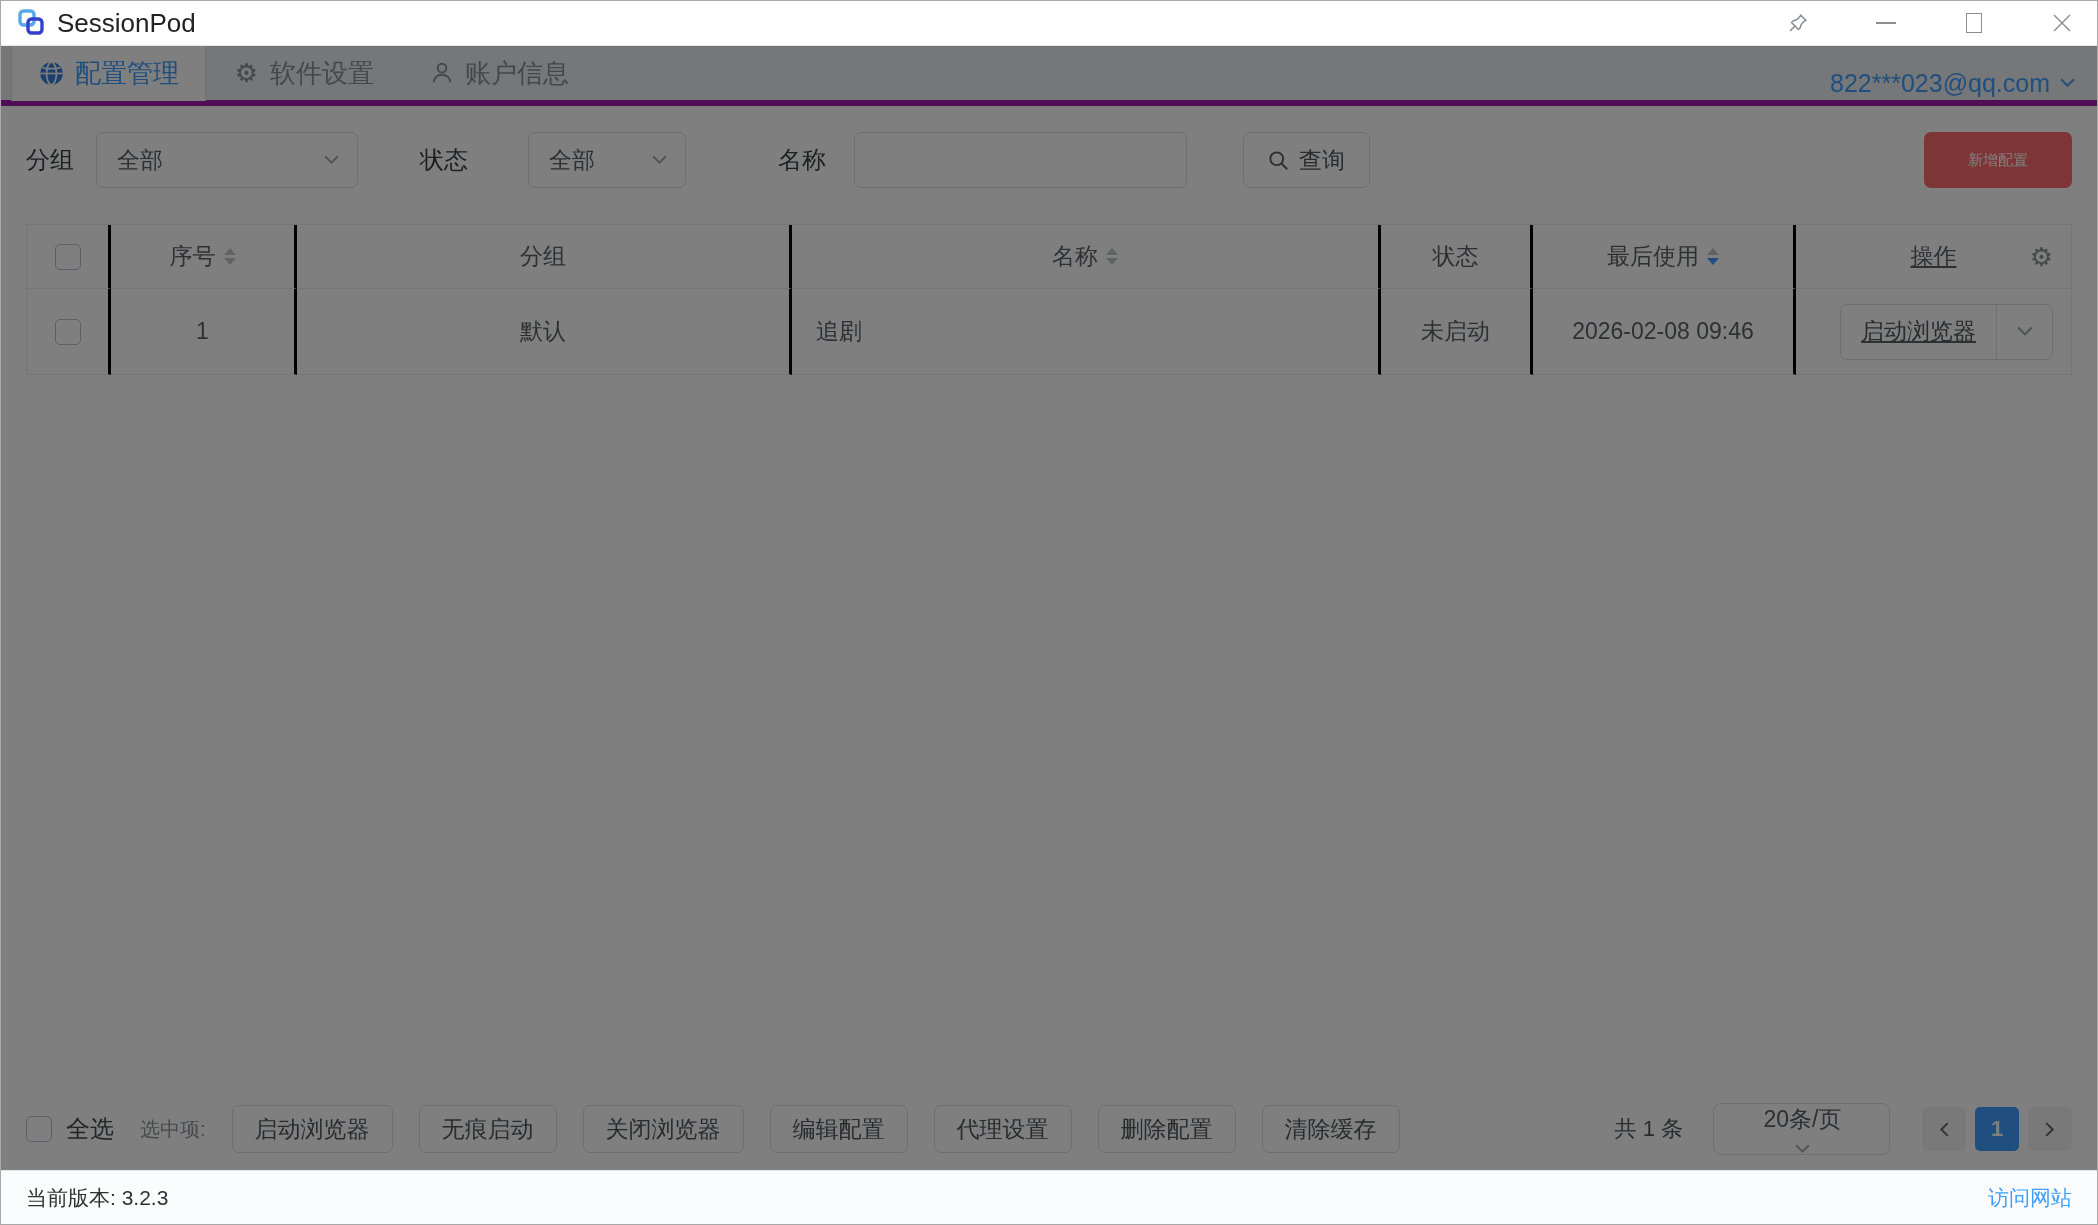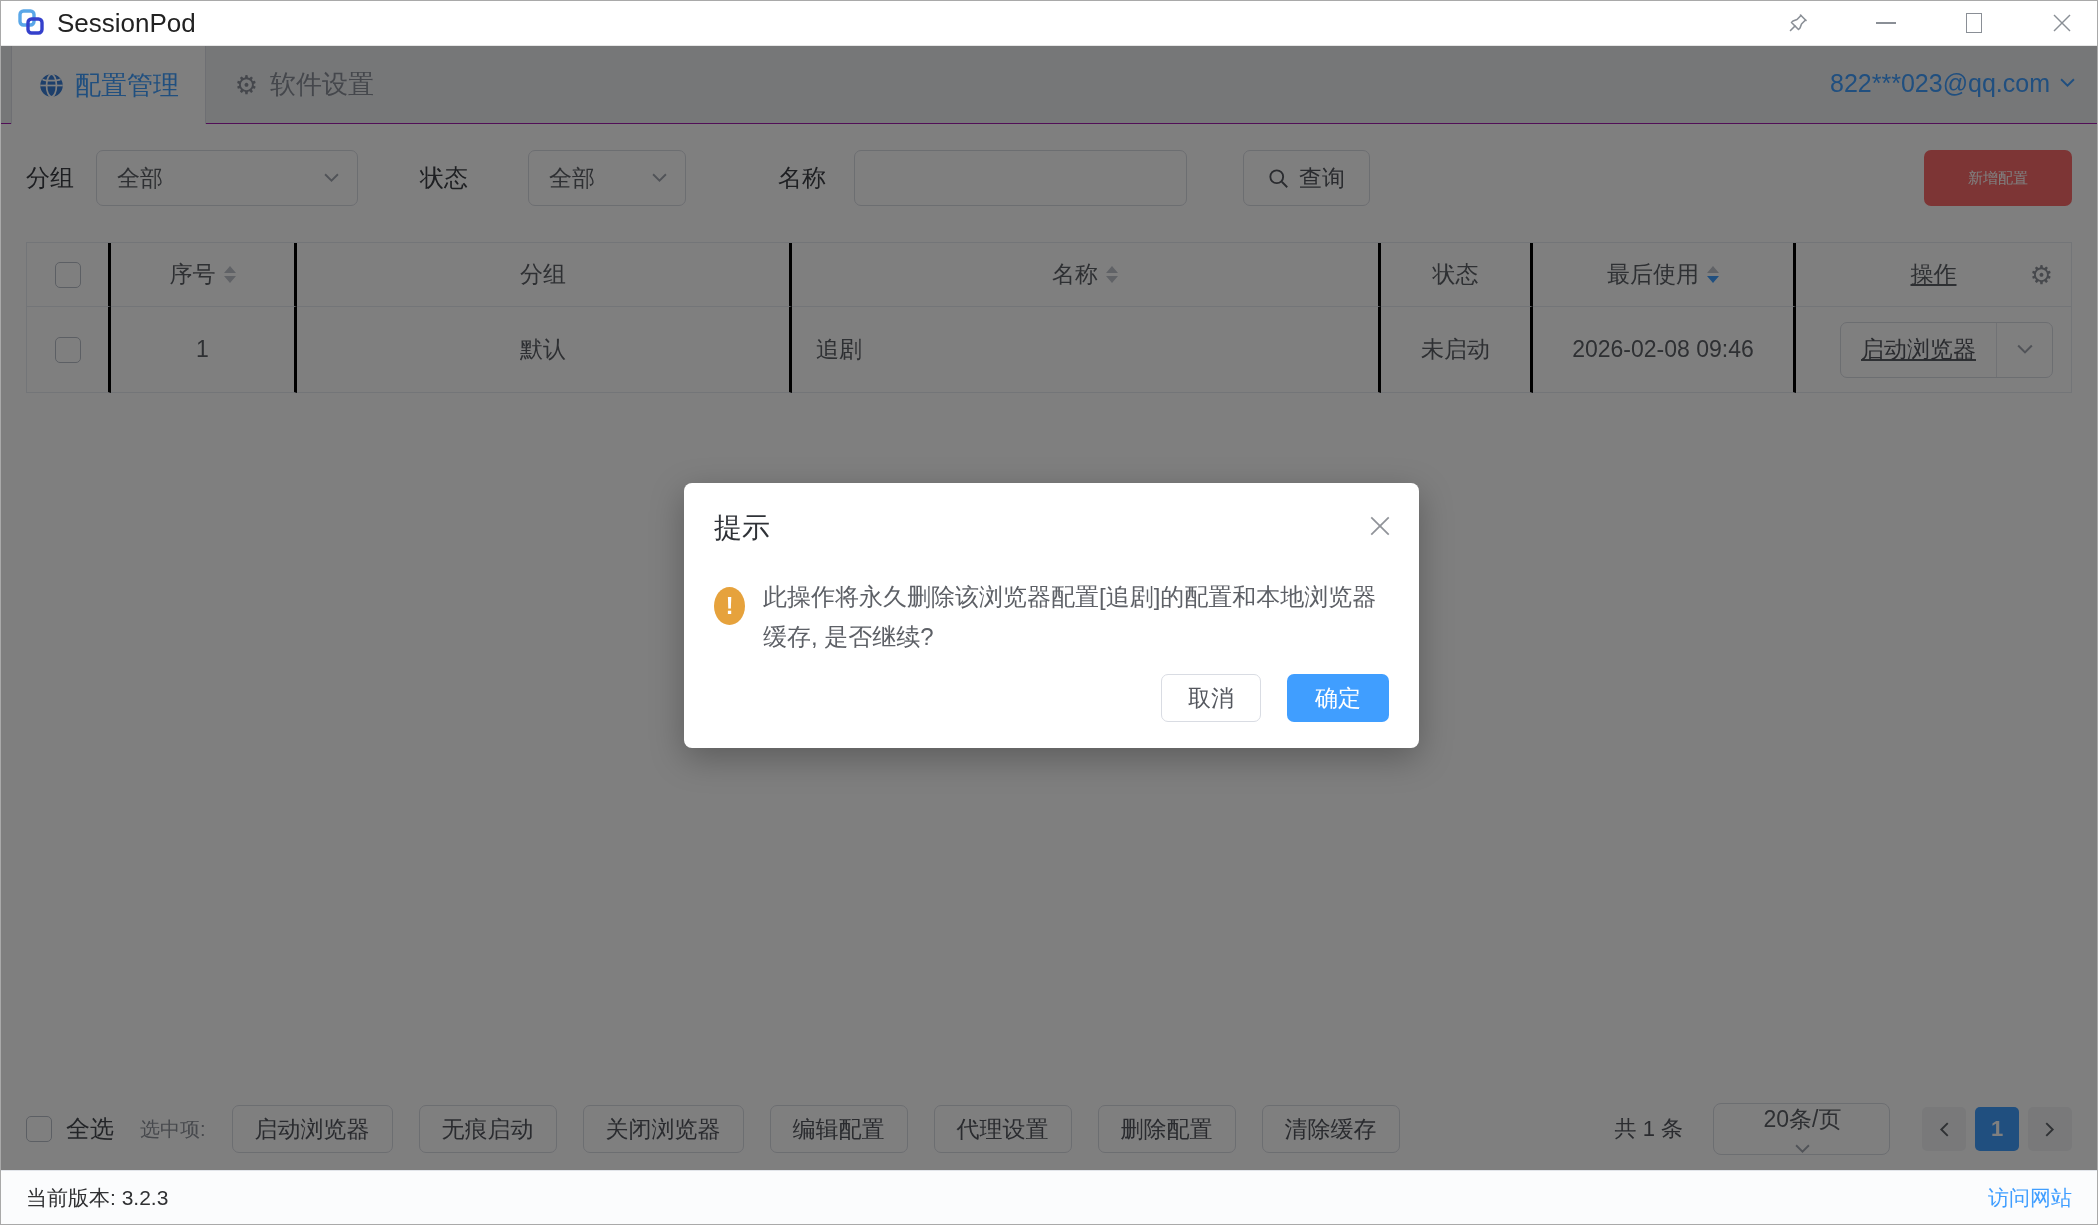--- a/index.html
+++ b/index.html
@@ -13,21 +13,21 @@
   .logo { width:30px; height:30px; flex:none; }
   .app-title { margin-left:10px; font-size:26px; color:#222; }
   .win-controls { margin-left:auto; display:flex; align-items:center; gap:62px; color:#8a8f96; }
   .win-btn { width:26px; height:26px; display:flex; align-items:center; justify-content:center; cursor:pointer; }
   .min-glyph { width:20px; height:2px; background:#8a8f96; }
   .max-glyph { width:16px; height:20px; border:1.5px solid #8a8f96; }
 
   
   .content { flex:1; position:relative; display:flex; flex-direction:column; background:#fff; overflow:hidden; }
 
-  .tabbar { height:78px; flex:none; background:#eceef1; border-bottom:1px solid #a21caf; display:flex; padding-left:10px; position:relative; }
+  .tabbar { height:60px; flex:none; background:#eceef1; border-bottom:6px solid #a21caf; display:flex; padding-left:10px; position:relative; }
   .tab { width:195px; display:flex; align-items:center; justify-content:center; gap:10px; font-size:26px; color:#8a8f98; cursor:pointer; }
   .tab.active { background:#fff; border-left:1px solid #dcdfe6; border-right:1px solid #dcdfe6; color:#409eff; margin-bottom:-1px; }
   .tab .ticon { width:27px; height:27px; display:flex; align-items:center; justify-content:center; }
   .gear-glyph { font-size:26px; line-height:1; font-family:"DejaVu Sans",sans-serif; }
   .account { position:absolute; right:22px; top:0; height:74px; display:flex; align-items:center; gap:10px; color:#409eff; font-size:25px; cursor:pointer; }
 
   
   .filters { flex:none; display:flex; align-items:center; margin:26px 25px 0 25px; }
   .f-label { font-size:24px; color:#3c3f45; }
   .select { height:56px; background:#fff; border:1px solid #d9dce3; border-radius:7px; display:flex; align-items:center; justify-content:space-between; padding:0 18px 0 20px; font-size:23px; color:#5d6066; cursor:pointer; }
@@ -141,20 +141,29 @@
               <line x1="2" y1="12" x2="22" y2="12"></line>
               <path d="M4 6.5c2.2 1.6 13.6 1.6 16 0"></path>
             </g>
           </svg>
         </span>
         <span>配置管理</span>
       </div>
       <div class="tab">
         <span class="ticon gear-glyph">⚙</span>
         <span>软件设置</span>
+      </div>
+      <div class="tab">
+        <span class="ticon">
+          <svg viewBox="0 0 24 24" width="26" height="26" fill="none" stroke="#8a8f98" stroke-width="1.8">
+            <circle cx="12" cy="7.5" r="4"></circle>
+            <path d="M4.5 20.5c0-4.2 3.4-6.8 7.5-6.8s7.5 2.6 7.5 6.8"></path>
+          </svg>
+        </span>
+        <span>账户信息</span>
       </div>
       <div class="account">
         <span>822***023@qq.com</span>
         <span class="chev" style="color:#409eff">
           <svg viewBox="0 0 14 9" width="15" height="10" fill="none" stroke="currentColor" stroke-width="1.8">
               <path d="M1 1l6 6 6-6"></path>
             </svg>
         </span>
       </div>
     </div>
@@ -296,31 +305,14 @@
 
   </div>
 
   <div class="footer">
     <span>当前版本: 3.2.3</span>
     <a class="site-link">访问网站</a>
   </div>
 
   <div class="dim"></div>
 
-  <div class="modal">
-    <div class="modal-title">提示</div>
-    <span class="modal-close">
-      <svg viewBox="0 0 22 22" width="24" height="24" stroke="#909399" stroke-width="1.6">
-          <line x1="3" y1="3" x2="19" y2="19"></line>
-          <line x1="19" y1="3" x2="3" y2="19"></line>
-        </svg>
-    </span>
-    <div class="modal-body">
-      <span class="warn-icon">!</span>
-      <div class="modal-msg">此操作将永久删除该浏览器配置[追剧]的配置和本地浏览器缓存, 是否继续?</div>
-    </div>
-    <div class="modal-actions">
-      <button class="btn btn-cancel">取消</button>
-      <button class="btn-confirm">确定</button>
-    </div>
-  </div>
 
 </div>
 
 </body></html>

